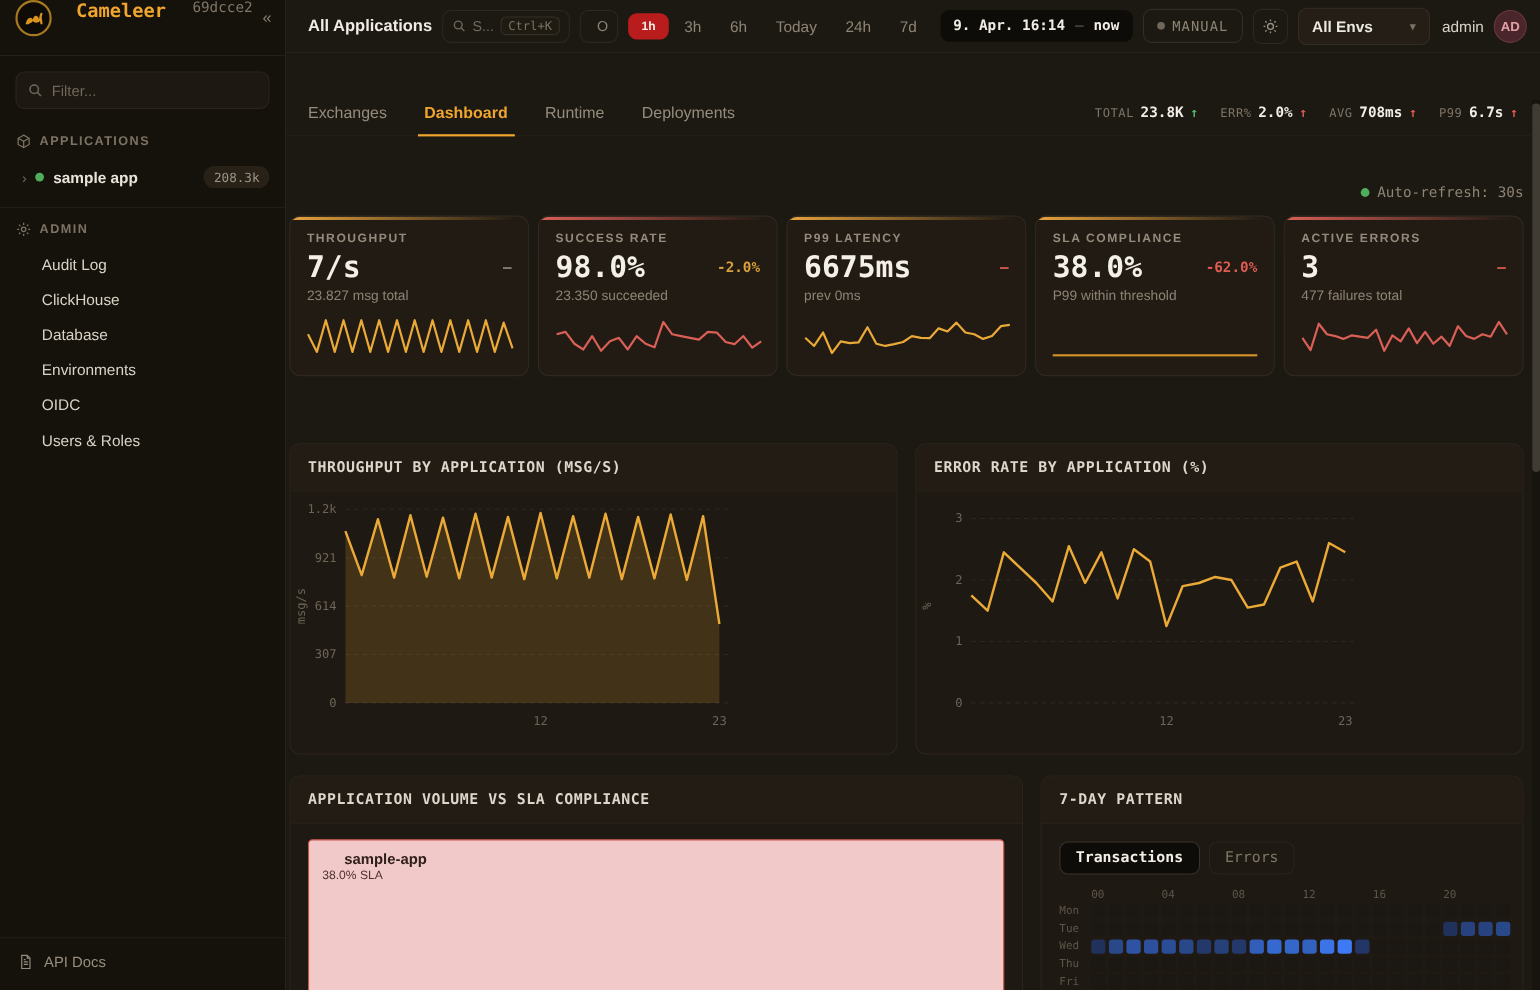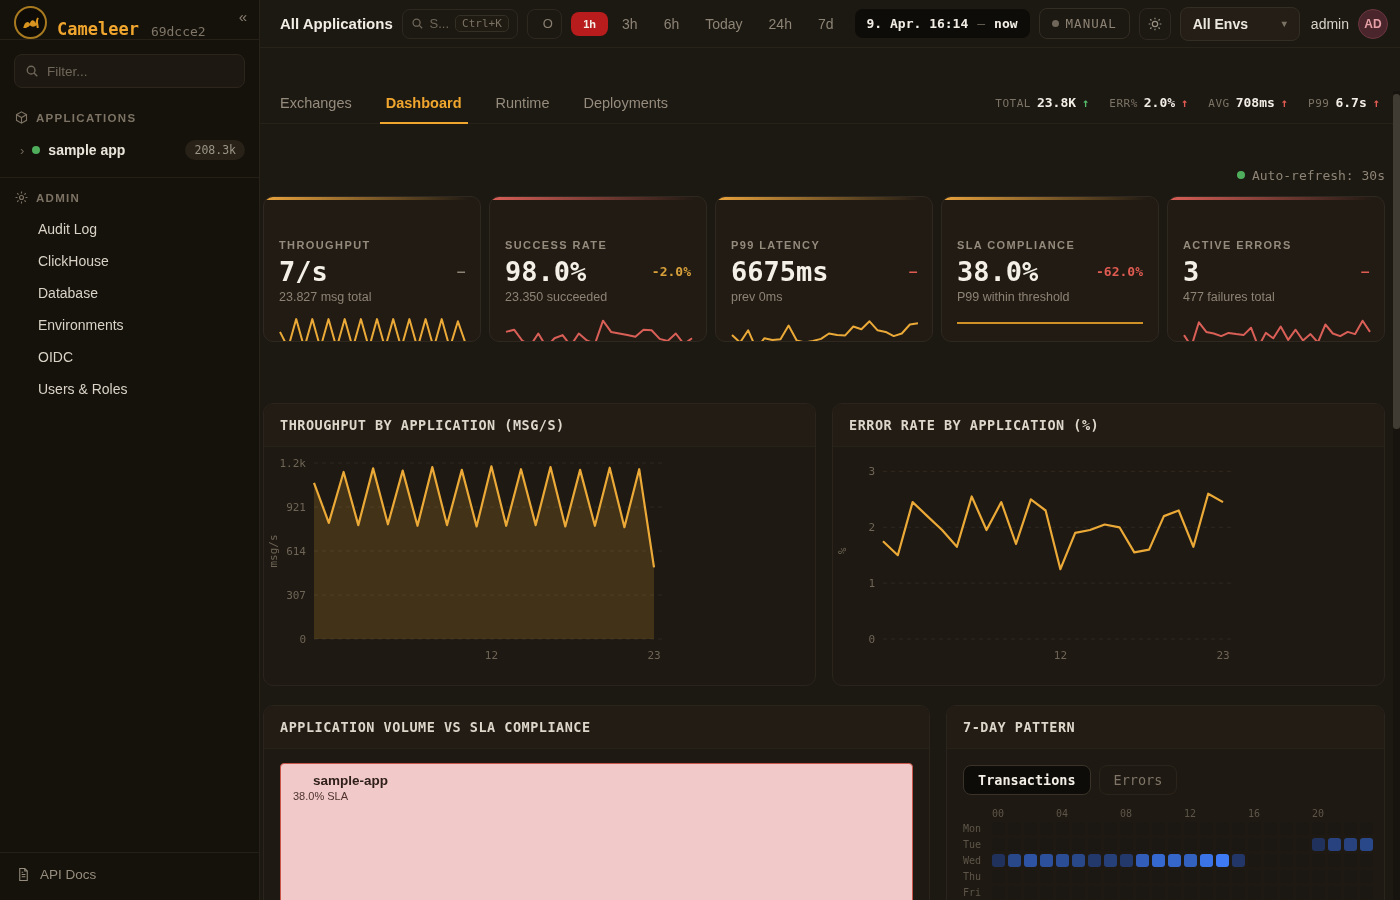--- a/index.html
+++ b/index.html
@@ -5,21 +5,21 @@
   * { margin:0; padding:0; box-sizing:border-box; }
   html,body { width:1400px; height:900px; overflow:hidden; background:#1c1812;
               font-family:"Liberation Sans", sans-serif; }
   .mono { font-family:"DejaVu Sans Mono", monospace; }
 
   .app { width:1400px; height:900px; display:flex; color:#ece7de; }
 
   
   .sidebar { width:260px; min-width:260px; background:#15110b; border-right:1px solid #282218;
              display:flex; flex-direction:column; }
-  .logo-row { height:40px; display:flex; align-items:flex-end; gap:10px; padding:0 14px;
+  .logo-row { height:51px; display:flex; align-items:flex-start; gap:22px; padding:0 14px;
               border-bottom:1px solid #262019; position:relative; }
   .logo-badge { width:33px; height:33px; border-radius:50%; background:#0f0b06;
                 border:2px solid #a87a20; display:flex; align-items:center; justify-content:center; }
   .brand-name { font-family:"DejaVu Sans Mono",monospace; font-weight:bold; color:#f0a62e; font-size:17px; }
   .brand-version { font-family:"DejaVu Sans Mono",monospace; color:#7f7668; font-size:13px; margin-left:2px; }
   .collapse-btn { position:absolute; right:12px; top:8px; color:#8a8173; font-size:15px; cursor:pointer; }
 
   .filter-box { margin:14px 14px 10px; height:34px; background:#1d1811; border:1px solid #2b251c;
                 border-radius:8px; display:flex; align-items:center; gap:8px; padding:0 10px;
                 color:#6f675a; font-size:13.5px; }
@@ -90,21 +90,21 @@
   .content { flex:1; overflow:hidden; padding:0 15px 0 3px; position:relative; }
   .autorefresh { display:flex; justify-content:flex-end; align-items:center; gap:7px;
                  padding-top:6px; color:#8d8475; font-family:"DejaVu Sans Mono",monospace;
                  font-size:13px; height:28px; }
   .dot-green-sm { width:8px; height:8px; border-radius:50%; background:#4fae5c; }
 
   .kpi-grid { display:grid; grid-template-columns:repeat(5,218px); gap:8px; margin-top:10px; }
   .kpi-card { position:relative; background:#211b14; border:1px solid #2f2820; border-radius:10px;
               padding:14px 15px 8px; height:146px; overflow:hidden; }
   .kpi-accent { position:absolute; top:0; left:0; right:0; height:3px; }
-  .kpi-title { font-size:11px; letter-spacing:1.4px; color:#958b7c; font-weight:700;margin-top:28px; }
+  .kpi-title { font-size:11px; letter-spacing:1.4px; color:#958b7c; font-weight:700; }
   .kpi-value-row { display:flex; align-items:center; justify-content:space-between; margin-top:5px; }
   .kpi-value { font-family:"DejaVu Sans Mono",monospace; font-size:27px; font-weight:700; color:#f4f0e8; }
   .kpi-delta { font-family:"DejaVu Sans Mono",monospace; font-size:13px; font-weight:700; }
   .kpi-sub { color:#8d8374; font-size:12.5px; margin-top:3px; }
   .kpi-spark { margin-top:9px; display:block; }
   .kpi-bar { position:absolute; left:15px; right:15px; bottom:17px; height:2.5px; }
 
   .charts-row { display:grid; grid-template-columns:1fr 1fr; gap:16px; margin-top:61px; }
   .panel { background:#1e1912; border:1px solid #2a241c; border-radius:10px; overflow:hidden; }
   .panel-head { padding:13px 16px; border-bottom:1px solid #272218; background:#221c15;

